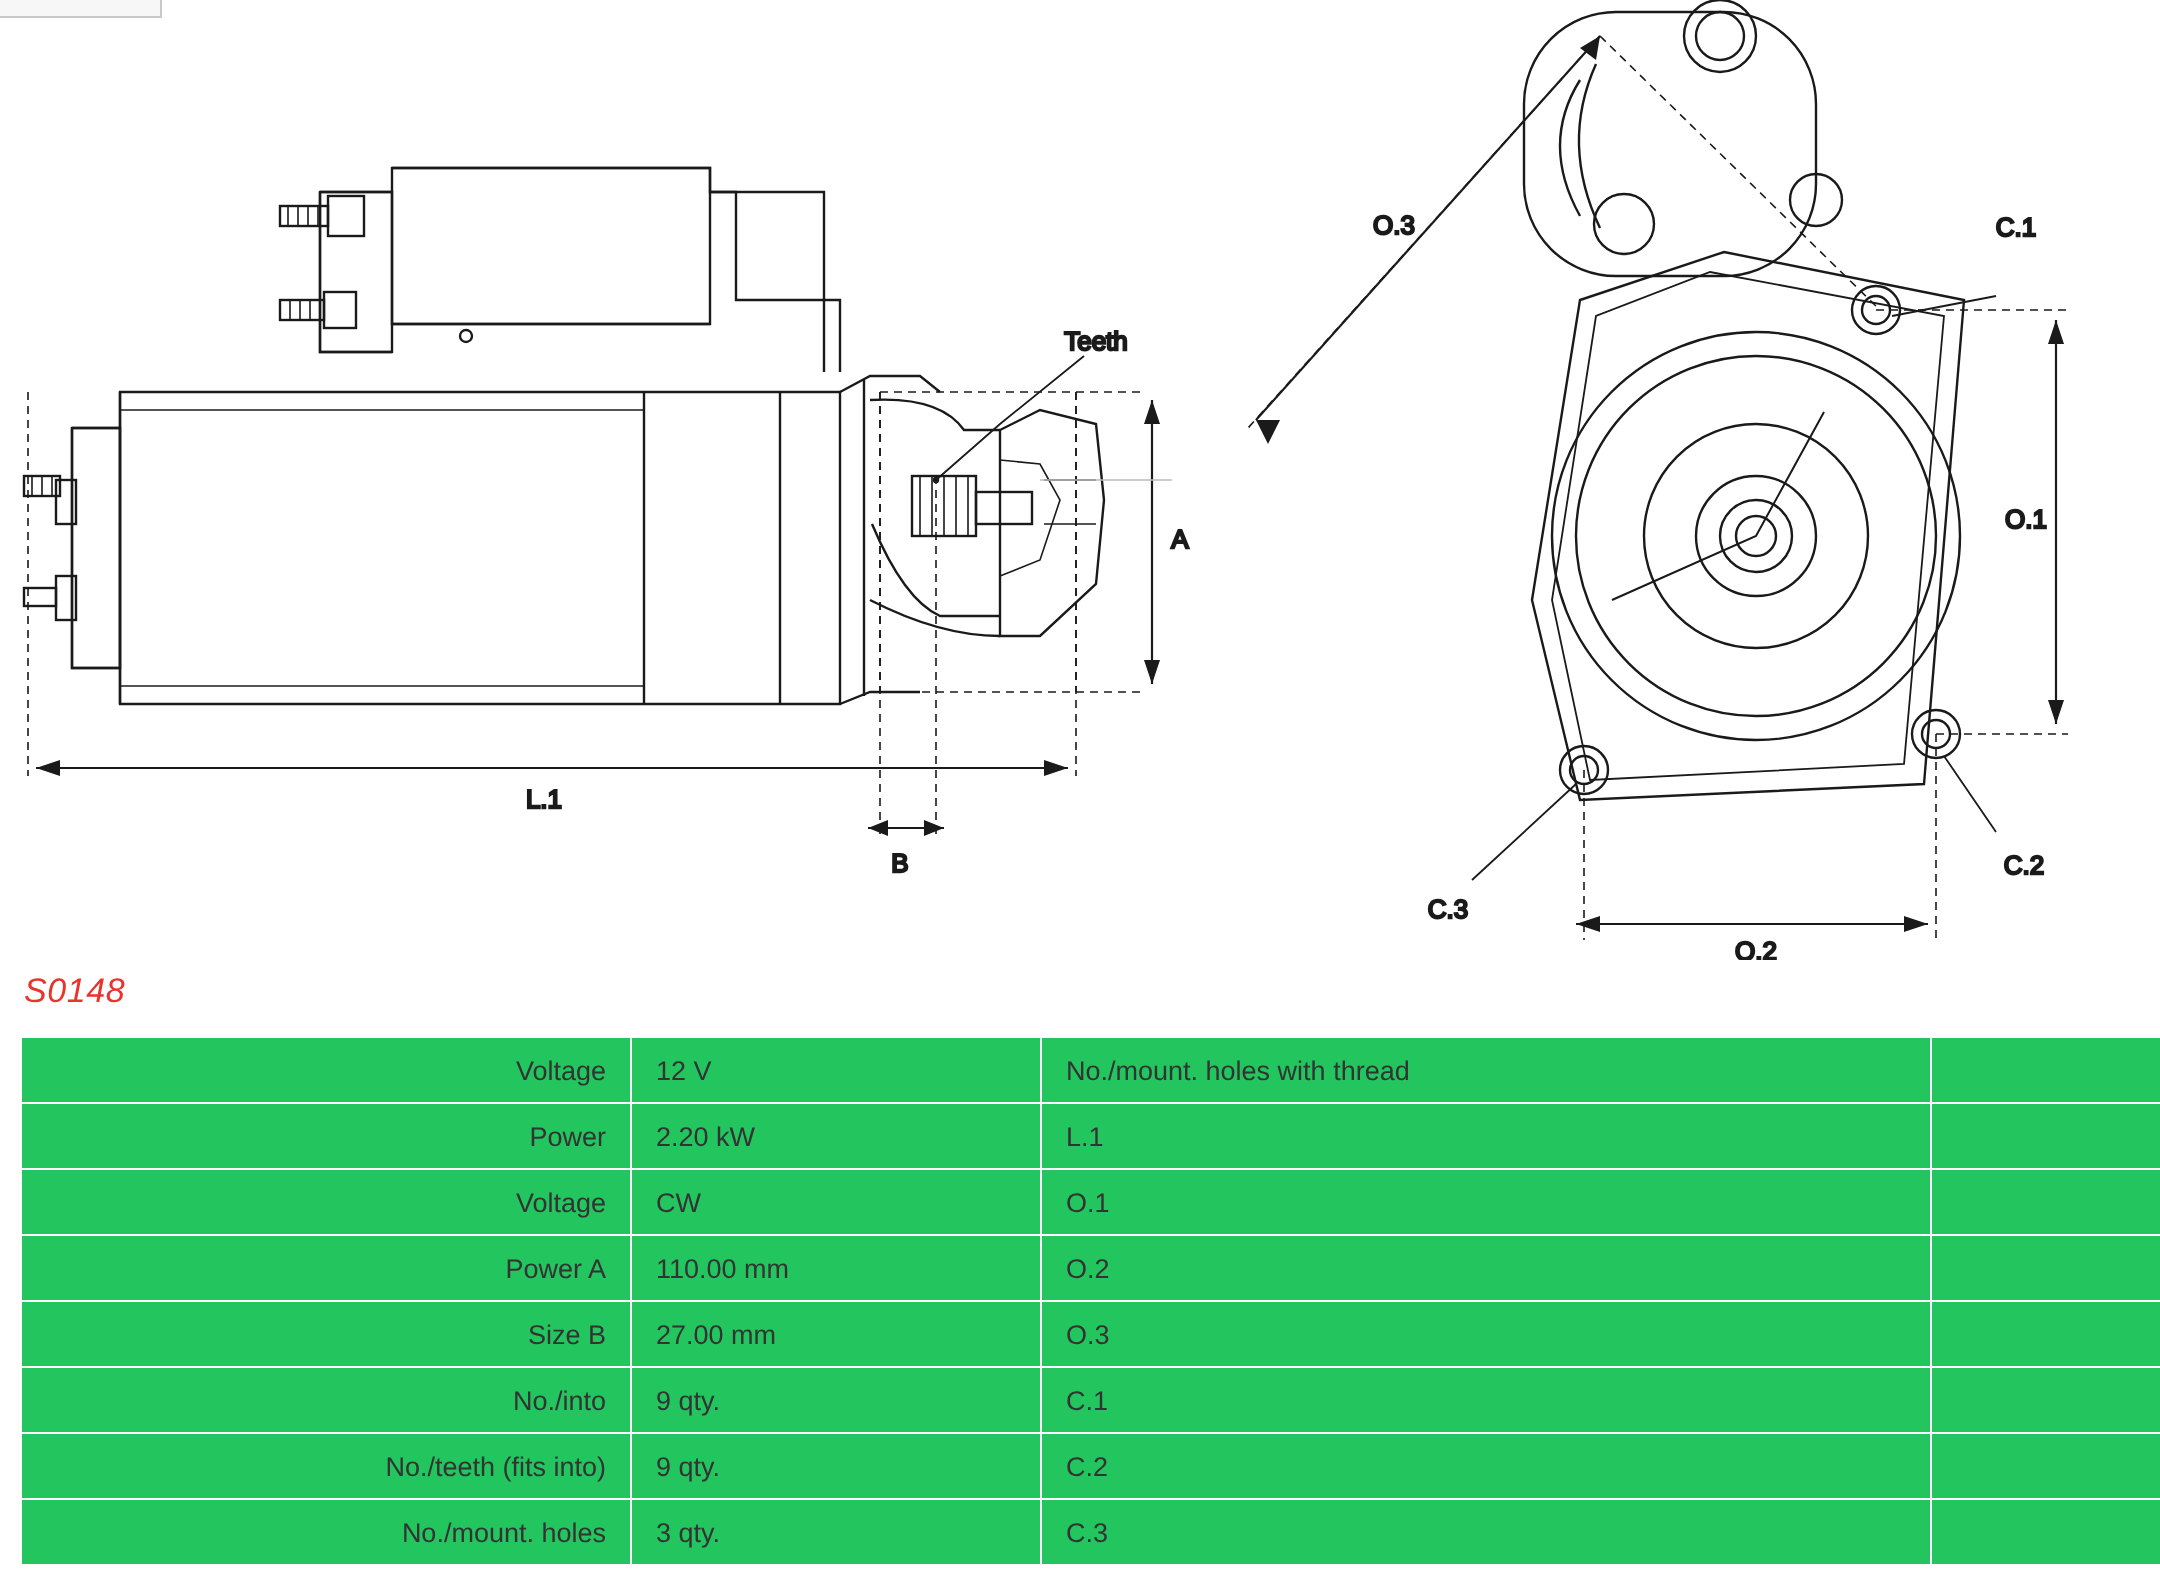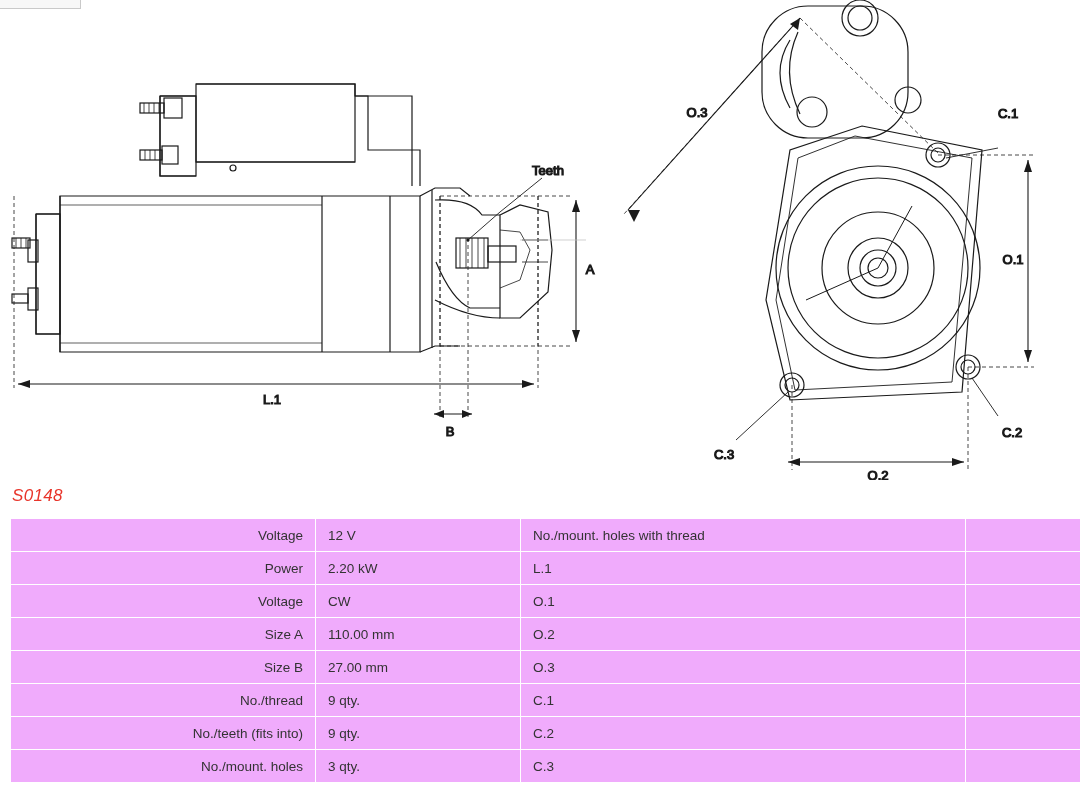--- a/index.html
+++ b/index.html
@@ -39,21 +39,21 @@
     width: 1060px;
     border-collapse: collapse;
     table-layout: fixed;
   }
   table.specs td {
     height: 32px;
     border: 1px solid #ffffff;
     font-size: 13.5px;
     color: #333333;
     padding: 0 12px;
-    background: #f0abfc;
+    background: #22c55e;
     vertical-align: middle;
   }
   td.label {
     text-align: right;
     width: 280px;
   }
   td.value {
     text-align: left;
     width: 180px;
     background: #ebebeb;
@@ -246,33 +246,33 @@
         <td class="label2">L.1</td>
         <td class="value2">278.00 mm</td>
       </tr>
       <tr>
         <td class="label">Voltage</td>
         <td class="value">CW</td>
         <td class="label2">O.1</td>
         <td class="value2">104.00 mm</td>
       </tr>
       <tr>
-        <td class="label">Size A</td>
+        <td class="label">Power A</td>
         <td class="value">110.00 mm</td>
         <td class="label2">O.2</td>
         <td class="value2">146.00 mm</td>
       </tr>
       <tr>
         <td class="label">Size B</td>
         <td class="value">27.00 mm</td>
         <td class="label2">O.3</td>
         <td class="value2">104.00 mm</td>
       </tr>
       <tr>
-        <td class="label">No./thread</td>
+        <td class="label">No./into</td>
         <td class="value">9 qty.</td>
         <td class="label2">C.1</td>
         <td class="value2">12.00 mm</td>
       </tr>
       <tr>
         <td class="label">No./teeth (fits into)</td>
         <td class="value">9 qty.</td>
         <td class="label2">C.2</td>
         <td class="value2">12.00 mm</td>
       </tr>

